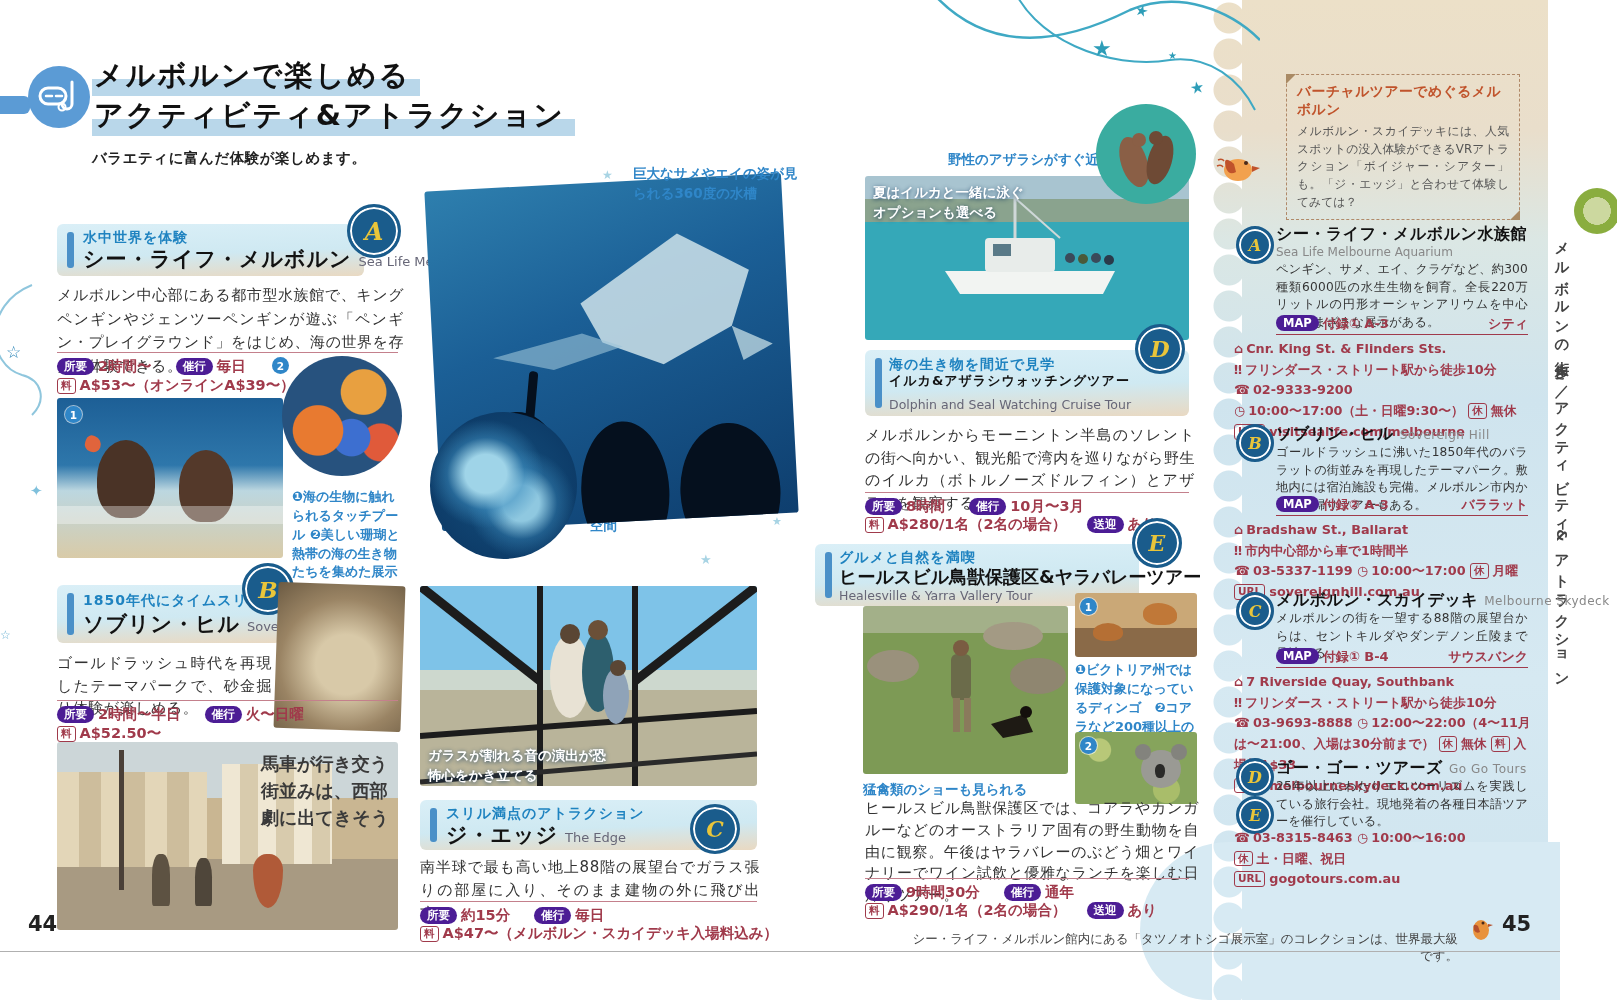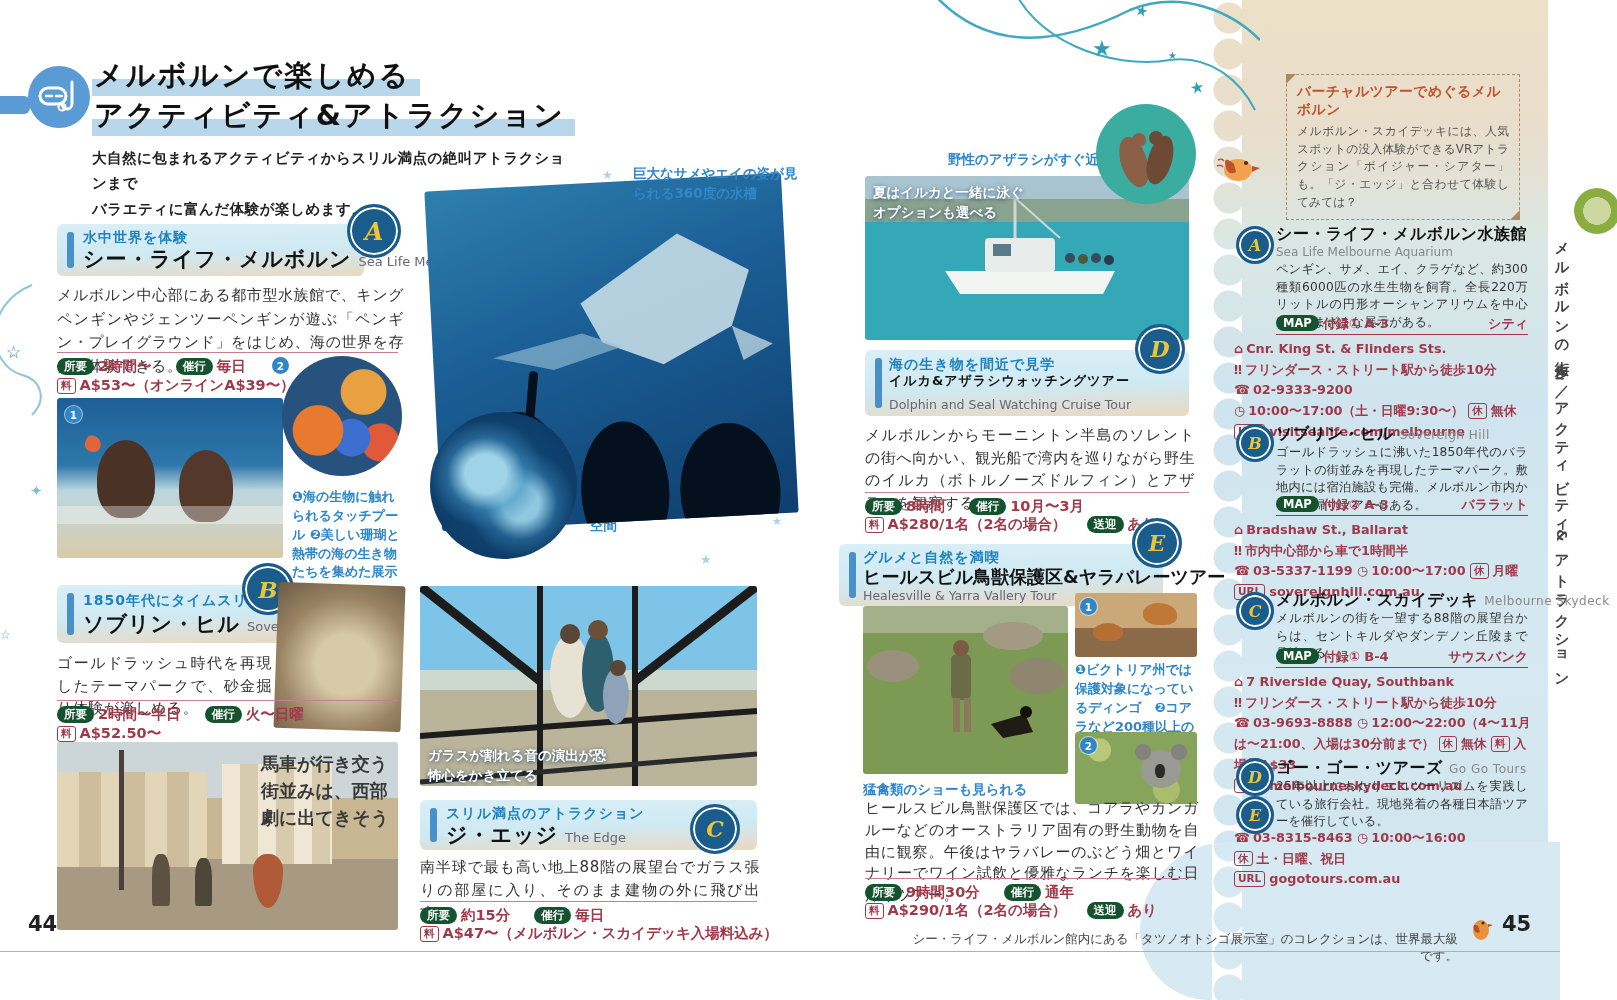--- a/index.html
+++ b/index.html
@@ -11,21 +11,21 @@
         background:linear-gradient(178deg,#daeff7 0%,#cfe9f2 55%,#e9d9c2 100%);}
   .band .bar{position:absolute;left:10px;top:8px;bottom:8px;width:7px;background:#4a90c8;border-radius:3px;}
   .tag{color:#1f83c0;font-weight:bold;font-size:14px;letter-spacing:1px;}
   .btitle{font-size:21px;font-weight:bold;color:#121212;letter-spacing:1px;}
   .ben{font-size:13px;color:#667;font-weight:normal;margin-left:7px;letter-spacing:0;}
   
   .badge{position:absolute;border-radius:50%;background:#1a5c8c;border:3px solid #1a5c8c;
          box-shadow:inset 0 0 0 2px #fff;display:flex;align-items:center;justify-content:center;
          color:#e9c53a;font-family:"DejaVu Serif","Liberation Serif",serif;font-style:italic;font-weight:bold;}
   
-  .pill{display:inline-block;background:#14532d;color:#fff;font-size:11.5px;border-radius:9px;
+  .pill{display:inline-block;background:#4c1d95;color:#fff;font-size:11.5px;border-radius:9px;
         padding:1px 7px;font-weight:bold;vertical-align:1px;margin-right:4px;}
   .boxk{display:inline-block;border:1.5px solid #a03a4b;color:#a03a4b;font-size:10.5px;border-radius:3px;
         padding:0 3px;font-weight:bold;vertical-align:1px;margin-right:4px;line-height:1.3;}
   .info{color:#a03a4b;font-weight:bold;font-size:14.5px;white-space:nowrap;}
   .rule{position:absolute;height:1px;background:#c4808c;}
   .body-txt{font-size:15px;color:#333;line-height:1.58;letter-spacing:0.5px;text-align:justify;}
   .bluecap{color:#2f86c8;font-weight:bold;font-size:13px;line-height:1.45;}
   .whitecap{color:#fff;font-weight:bold;font-size:13.5px;line-height:1.45;text-shadow:0 1px 4px rgba(10,50,90,.85);}
   .numdot{display:inline-flex;width:17px;height:17px;border-radius:50%;background:#2f86c8;color:#fff;
           font-size:10.5px;align-items:center;justify-content:center;font-weight:bold;box-shadow:0 0 0 1px rgba(255,255,255,.6);}
@@ -94,21 +94,20 @@
       <circle cx="34" cy="41" r="3.5" stroke="#fff" stroke-width="2"></circle>
     </svg>
   </div>
   <div class="abs headline" style="left:92px;top:96px;">
     <span class="hl">アクティビティ&amp;アトラクション</span>
   </div>
   <div class="abs headline" style="left:92px;top:56px;">
     <span class="hl">メルボルンで楽しめる</span>
   </div>
   <div class="abs sub" style="left:92px;top:146px;width:480px;">
-    <div>大自然に包まれるアクティビティからスリル満点の絶叫アトラクションまで</div>
     <div>バラエティに富んだ体験が楽しめます。</div>
   </div>
 
   <div class="band" style="left:57px;top:224px;width:307px;height:52px;">
     <div class="bar"></div>
     <div class="abs tag" style="left:26px;top:5px;">水中世界を体験</div>
     <div class="abs btitle" style="left:26px;top:21px;white-space:nowrap;">
       <span>シー・ライフ・メルボルン</span><span class="ben">Sea Life Melbourne</span>
     </div>
   </div>
@@ -266,21 +265,21 @@
     <span style="display:inline-block;width:14px;"></span>
     <span class="pill">催行</span><span>10月〜3月</span>
   </div>
   <div class="abs info" style="left:865px;top:515px;">
     <span class="boxk">料</span><span>A$280/1名（2名の場合）</span>
     <span style="display:inline-block;width:10px;"></span>
     <span class="pill">送迎</span><span>あり</span>
   </div>
 
   <div class="badge" style="left:1132px;top:518px;width:44px;height:44px;font-size:22px;z-index:3;">E</div>
-  <div class="band" style="left:839px;top:544px;width:324px;height:62px;">
+  <div class="band" style="left:815px;top:544px;width:324px;height:62px;">
     <div class="bar"></div>
     <div class="abs tag" style="left:24px;top:5px;">グルメと自然を満喫</div>
     <div class="abs btitle" style="left:24px;top:21px;font-size:18px;white-space:nowrap;letter-spacing:0;">ヒールスビル鳥獣保護区&amp;ヤラバレーツアー</div>
     <div class="abs" style="left:24px;top:44px;font-size:12.5px;color:#667;">Healesville &amp; Yarra Vallery Tour</div>
   </div>
   <div class="photo" style="left:863px;top:606px;width:205px;height:168px;overflow:hidden;
        background:linear-gradient(180deg,#a3b089 0 16%,#7d9a55 16% 100%);">
     <svg width="205" height="168" viewBox="0 0 205 168">
       <ellipse cx="30" cy="60" rx="26" ry="16" fill="#9a917c"></ellipse>
       <ellipse cx="175" cy="70" rx="28" ry="18" fill="#8f8670"></ellipse>

